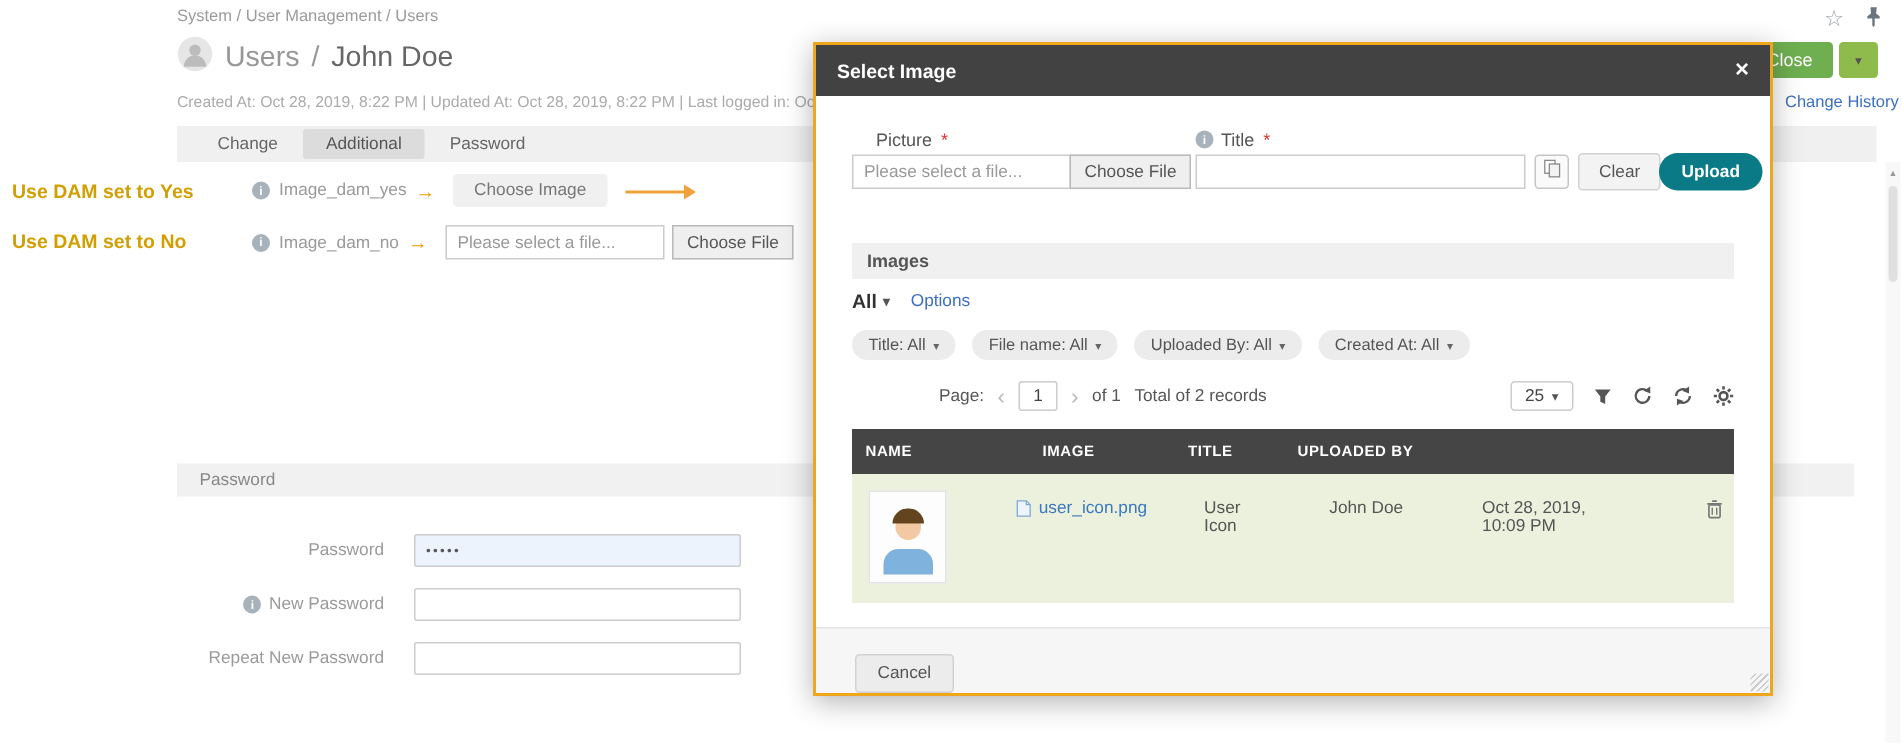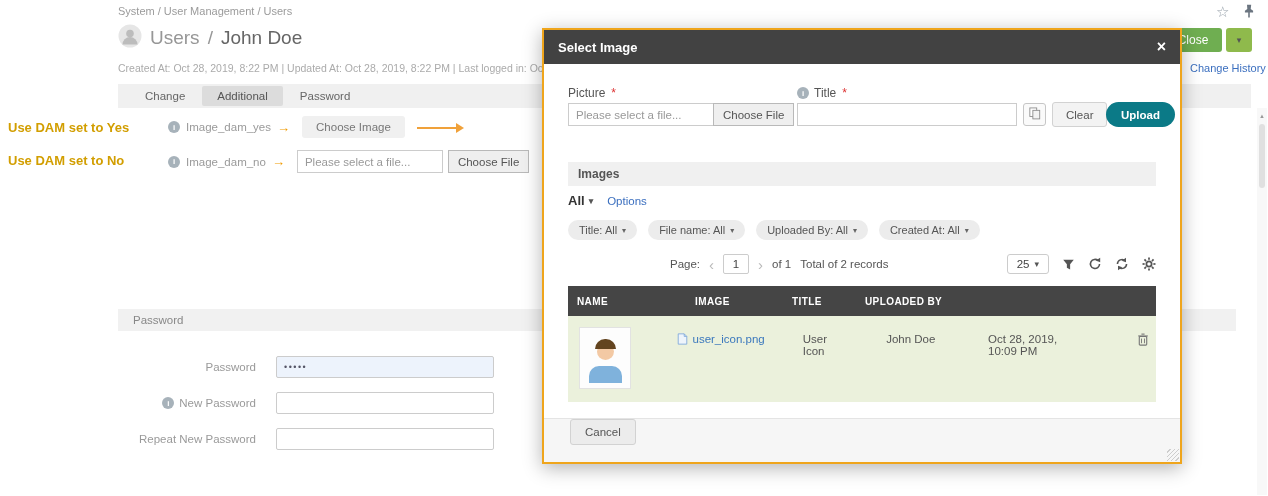--- a/index.html
+++ b/index.html
@@ -53,42 +53,42 @@
   .scroll-thumb { position:absolute; top:16px; left:2px; width:6px; height:64px; border-radius:3px; background:#e0e0e0; }
 
   
   .modal { position:absolute; left:542px; top:28px; width:640px; height:436px; background:#fff; border:2px solid #efa51c; box-shadow:0 4px 18px rgba(0,0,0,.3); z-index:10; }
   .m-head { height:34px; background:#424242; display:flex; align-items:center; justify-content:space-between; padding:0 14px; cursor:move; }
   .m-title { color:#fff; font-size:13px; font-weight:bold; }
   .m-close { color:#fff; font-size:16px; font-weight:bold; cursor:pointer; line-height:1; }
 
   .m-label { position:absolute; font-size:12px; color:#555; display:flex; align-items:center; gap:5px; }
   .req { color:#d33; margin-left:1px; }
-  .lab-picture { left:24px; top:56px; }
+  .lab-picture { left:40px; top:56px; }
   .lab-title { left:253px; top:56px; }
 
   .m-file-row { position:absolute; left:24px; top:73px; display:flex; }
   .m-title-input { position:absolute; left:253px; top:73px; width:220px; height:23px; border:1px solid #ccc; padding:0 7px; font-size:11.5px; font-family:inherit; }
   .paste-btn { position:absolute; left:479px; top:73px; width:23px; height:23px; border:1px solid #c6c6c6; border-radius:3px; background:#fafafa; display:flex; align-items:center; justify-content:center; cursor:pointer; }
   .clear-btn { position:absolute; left:508px; top:72px; height:25px; padding:0 13px; background:#f3f3f3; border:1px solid #d2d2d2; border-radius:3px; font-size:11.5px; color:#555; cursor:pointer; font-family:inherit; }
   .upload-btn { position:absolute; left:562px; top:72px; height:25px; padding:0 15px; background:#0b7a87; border:none; border-radius:13px; font-size:11.5px; font-weight:bold; color:#fff; cursor:pointer; font-family:inherit; }
 
   .images-bar { position:absolute; left:24px; top:116px; width:588px; height:24px; background:#f0f0f0; display:flex; align-items:center; padding-left:10px; font-size:12px; font-weight:bold; color:#555;margin-top:16px; }
 
   .view-row { position:absolute; left:24px; top:163px; display:flex; align-items:center; gap:14px; }
   .view-all { font-size:13px; font-weight:bold; color:#333; display:flex; align-items:center; gap:4px; cursor:pointer; }
   .chev { font-size:9px; color:#555; }
   .options-link { font-size:11.5px; color:#3b6fbf; cursor:pointer; }
 
   .filters { position:absolute; left:24px; top:190px; display:flex; gap:11px; }
   .pill { background:#ececec; border-radius:11px; padding:4px 11px; font-size:11px; color:#555; display:flex; align-items:center; gap:5px; cursor:pointer; }
   .pill .chev { font-size:8px; color:#666; }
 
   .pag-row { position:absolute; left:24px; top:224px; width:588px; display:flex; align-items:center; justify-content:space-between; }
-  .pag-left { display:flex; align-items:center; gap:9px; margin-left:102px; }
+  .pag-left { display:flex; align-items:center; gap:9px; margin-left:58px; }
   .pag-label, .pag-of, .pag-total { font-size:11.5px; color:#555; }
   .pag-prev, .pag-next { font-size:15px; color:#b9b9b9; cursor:pointer; line-height:1; }
   .pag-input { width:26px; height:20px; border:1px solid #ccc; border-radius:2px; text-align:center; font-size:11.5px; color:#444; font-family:inherit; }
   .pag-right { display:flex; align-items:center; gap:13px; }
   .per-page { border:1px solid #ccc; border-radius:3px; background:#fff; padding:3px 9px; font-size:11.5px; color:#444; display:flex; align-items:center; gap:5px; cursor:pointer; }
   .tool-icon { cursor:pointer; display:flex; align-items:center; }
 
   .grid { position:absolute; left:24px; top:256px; width:588px; }
   .grid-head { display:flex; background:#454545; height:30px; }
   .grid-head .gc { color:#fff; font-size:10px; font-weight:bold; letter-spacing:.4px; display:flex; align-items:center; cursor:pointer; }
@@ -100,21 +100,21 @@
   .grid-row .gc { font-size:11.5px; color:#555; padding-top:17px; }
   .grid-row .c1 { padding-top:11px; }
   .thumb { width:52px; height:62px; background:#fdfdfd; border:1px solid #e2e2e2; position:relative; overflow:hidden; margin-left:2px; }
   .th-head { position:absolute; top:15px; left:17px; width:17px; height:17px; border-radius:50%; background:#f3c9a4; }
   .th-hair { position:absolute; top:11px; left:15px; width:21px; height:10px; border-radius:10px 10px 0 0; background:#63441f; }
   .th-body { position:absolute; bottom:5px; left:9px; width:33px; height:17px; border-radius:10px 10px 0 0; background:#7fb2dc; }
   .name-cell { display:flex; align-items:flex-start; }
   .file-link { color:#3b78bd; font-size:11.5px; text-decoration:none; margin-left:4px; }
   .trash { margin-left:14px; cursor:pointer; }
 
-  .m-footer { position:absolute; left:0; bottom:0; width:100%; height:44px; background:#f6f6f6; border-top:1px solid #e4e4e4; display:flex; align-items:flex-start; padding-left:26px; }
+  .m-footer { position:absolute; left:0; bottom:0; width:100%; height:44px; background:#f6f6f6; border-top:1px solid #e4e4e4; display:flex; align-items:flex-end; padding-left:26px; }
   .cancel-btn { background:#ececec; border:1px solid #d2d2d2; border-radius:3px; padding:6px 14px; font-size:11.5px; color:#555; cursor:pointer; font-family:inherit; }
   .resize-handle { position:absolute; right:1px; bottom:1px; width:12px; height:12px; cursor:nwse-resize;
     background:repeating-linear-gradient(-45deg, transparent 0 2px, #bbb 2px 3px); opacity:.7; }
 </style>
 </head>
 <body>
 
 <div id="screen">
 
   <div class="breadcrumb">System / User Management / Users</div>

